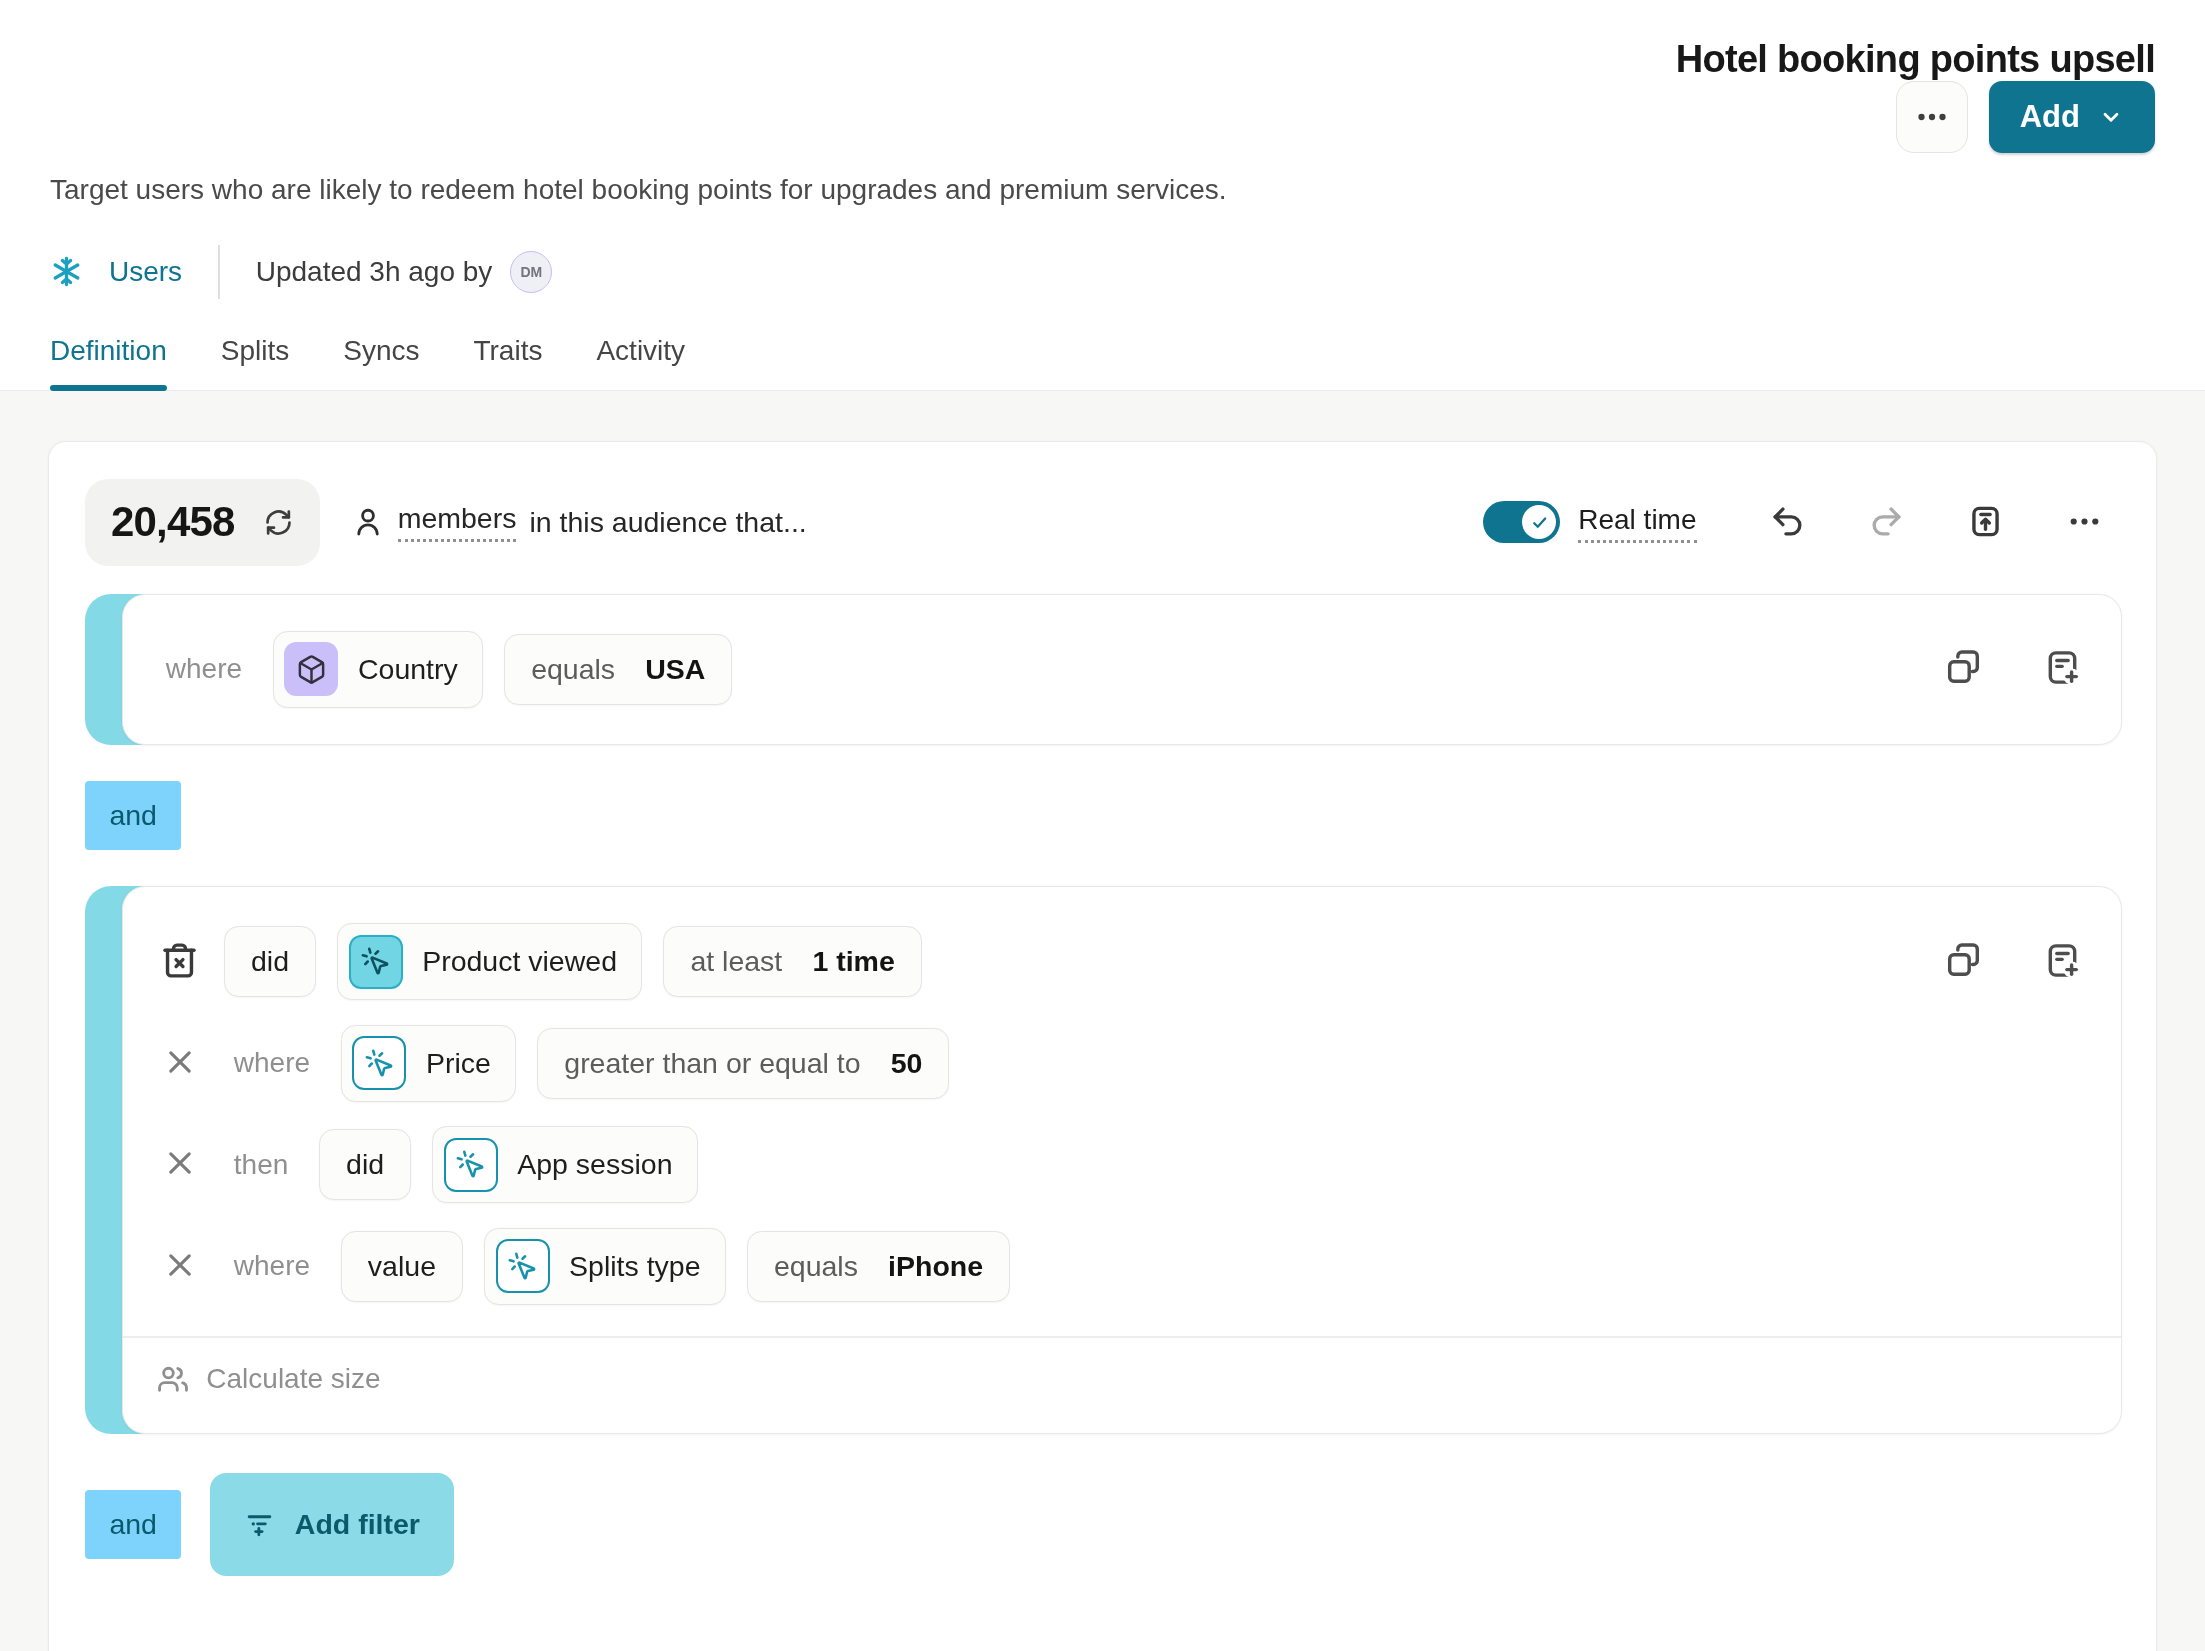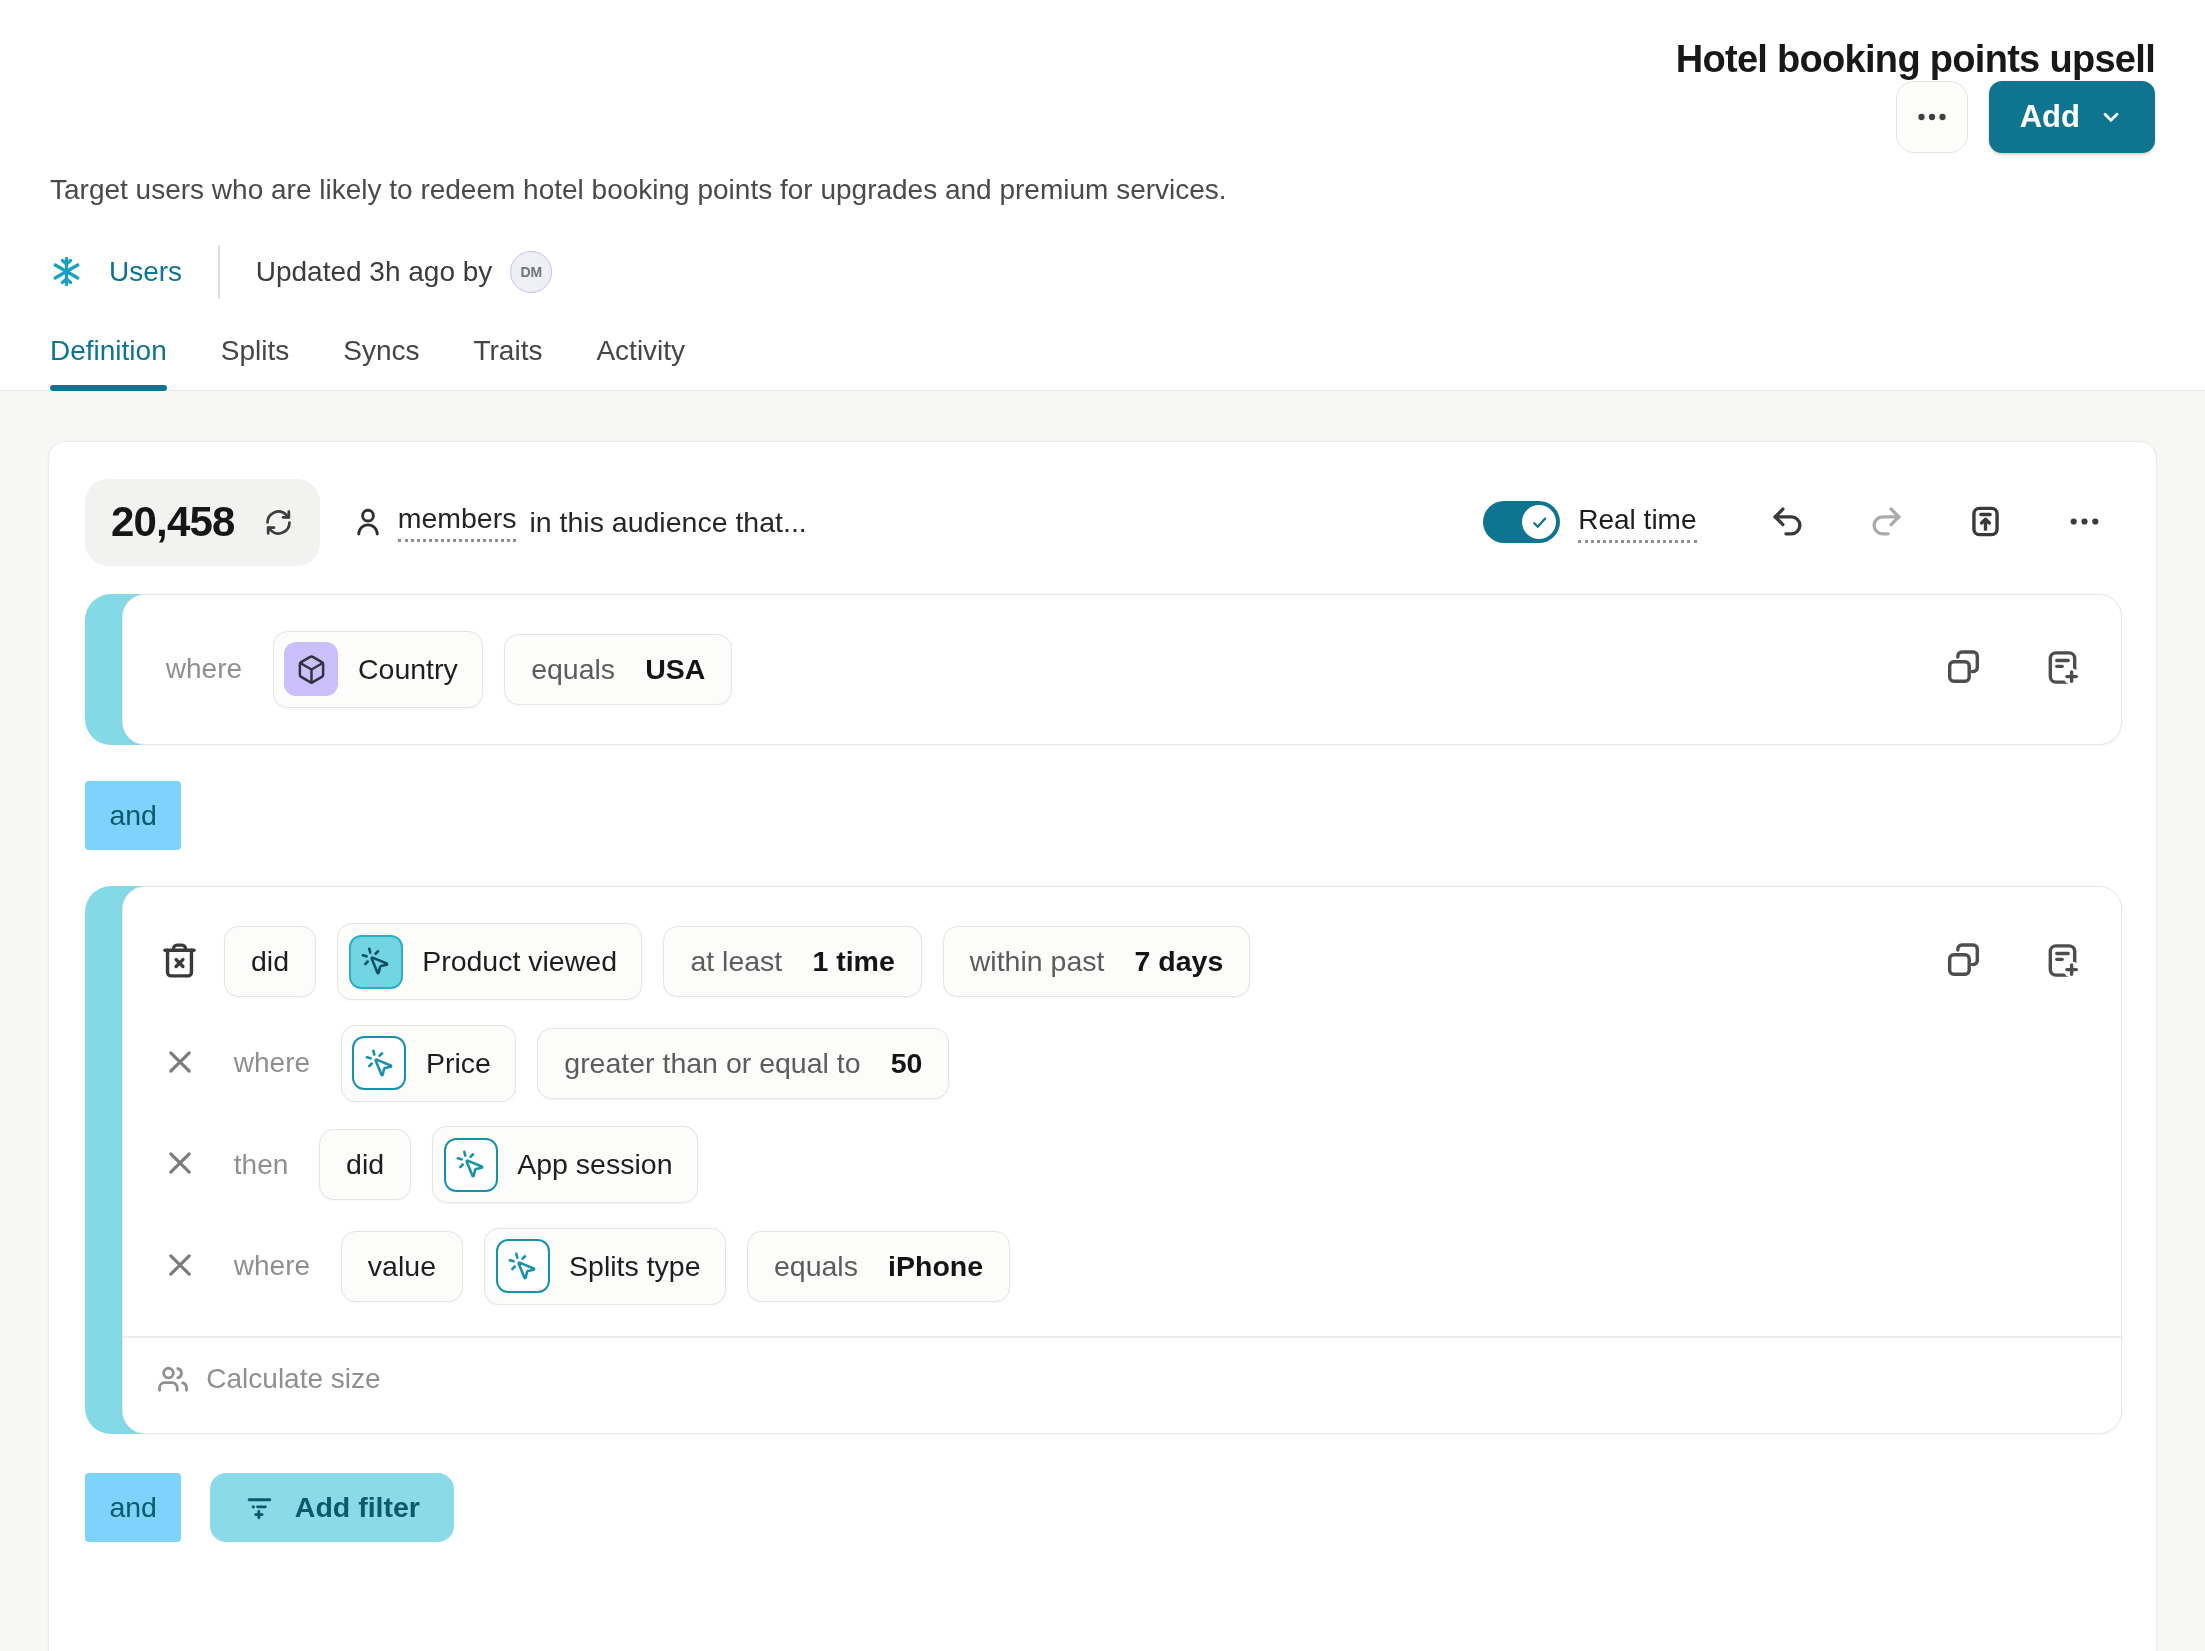--- a/index.html
+++ b/index.html
@@ -95,21 +95,21 @@
   .ev-row { display:flex; align-items:center; gap:21px; margin-bottom:24.4px; }
   .ev-left { width:47px; display:flex; justify-content:center; flex:none; }
   .ev-left button { color:#3a3a3a; }
   .ev-left button.x { color:#7b7b7b; }
   .ev-divider { height:1.6px; background:#ECECEA; margin:31px -33px 0; }
   .ev-footer { display:flex; align-items:center; gap:16.3px; padding:24.4px 0 1.6px; font-size:28px; color:#8F8F8F; cursor:pointer; }
 
   .bottom-row { margin-top:39px; display:flex; align-items:center; gap:29px; }
   .add-filter {
     display:flex; align-items:center; gap:19.5px; background:#8ADAE7; color:#0A5A6B;
-    font-size:28.5px; font-weight:600; border-radius:16.3px; padding:18px 34px;
+    font-size:28.5px; font-weight:600; border-radius:16.3px; padding:35px 34px;
   }
 </style>
 </head>
 <body>
 
 <div class="page">
 
   <header class="header">
     <div class="header-top">
       <h1 class="title">Hotel booking points upsell</h1>
@@ -304,24 +304,20 @@
                     <path d="M7.2 2.2 8 5.1"></path>
                     <path d="M9.037 9.69a.498.498 0 0 1 .653-.653l11 4.5a.5.5 0 0 1-.074.949l-4.349 1.041a1 1 0 0 0-.74.739l-1.04 4.35a.5.5 0 0 1-.95.074z"></path>
                   </svg>
               </span>
               <span>Product viewed</span>
             </button>
             <button class="chip">
               <span class="muted">at least</span>
               <span class="strong">1 time</span>
             </button>
-            <button class="chip">
-              <span class="muted">within past</span>
-              <span class="strong">7 days</span>
-            </button>
             <div class="row-icons">
               <button>
                 <svg width="39" height="39" viewBox="0 0 24 24" fill="none" stroke="currentColor" stroke-width="2.1" stroke-linecap="round" stroke-linejoin="round">
                     <rect x="3.5" y="8.5" width="12" height="12" rx="2.5"></rect>
                     <path d="M8.5 5.5V5A2.5 2.5 0 0 1 11 2.5h7A2.5 2.5 0 0 1 20.5 5v7a2.5 2.5 0 0 1-2.5 2.5h-.5"></path>
                   </svg>
               </button>
               <button>
                 <svg width="39" height="39" viewBox="0 0 24 24" fill="none" stroke="currentColor" stroke-width="2.1" stroke-linecap="round" stroke-linejoin="round">
                     <rect x="4.5" y="3" width="15" height="18" rx="3.5"></rect>

